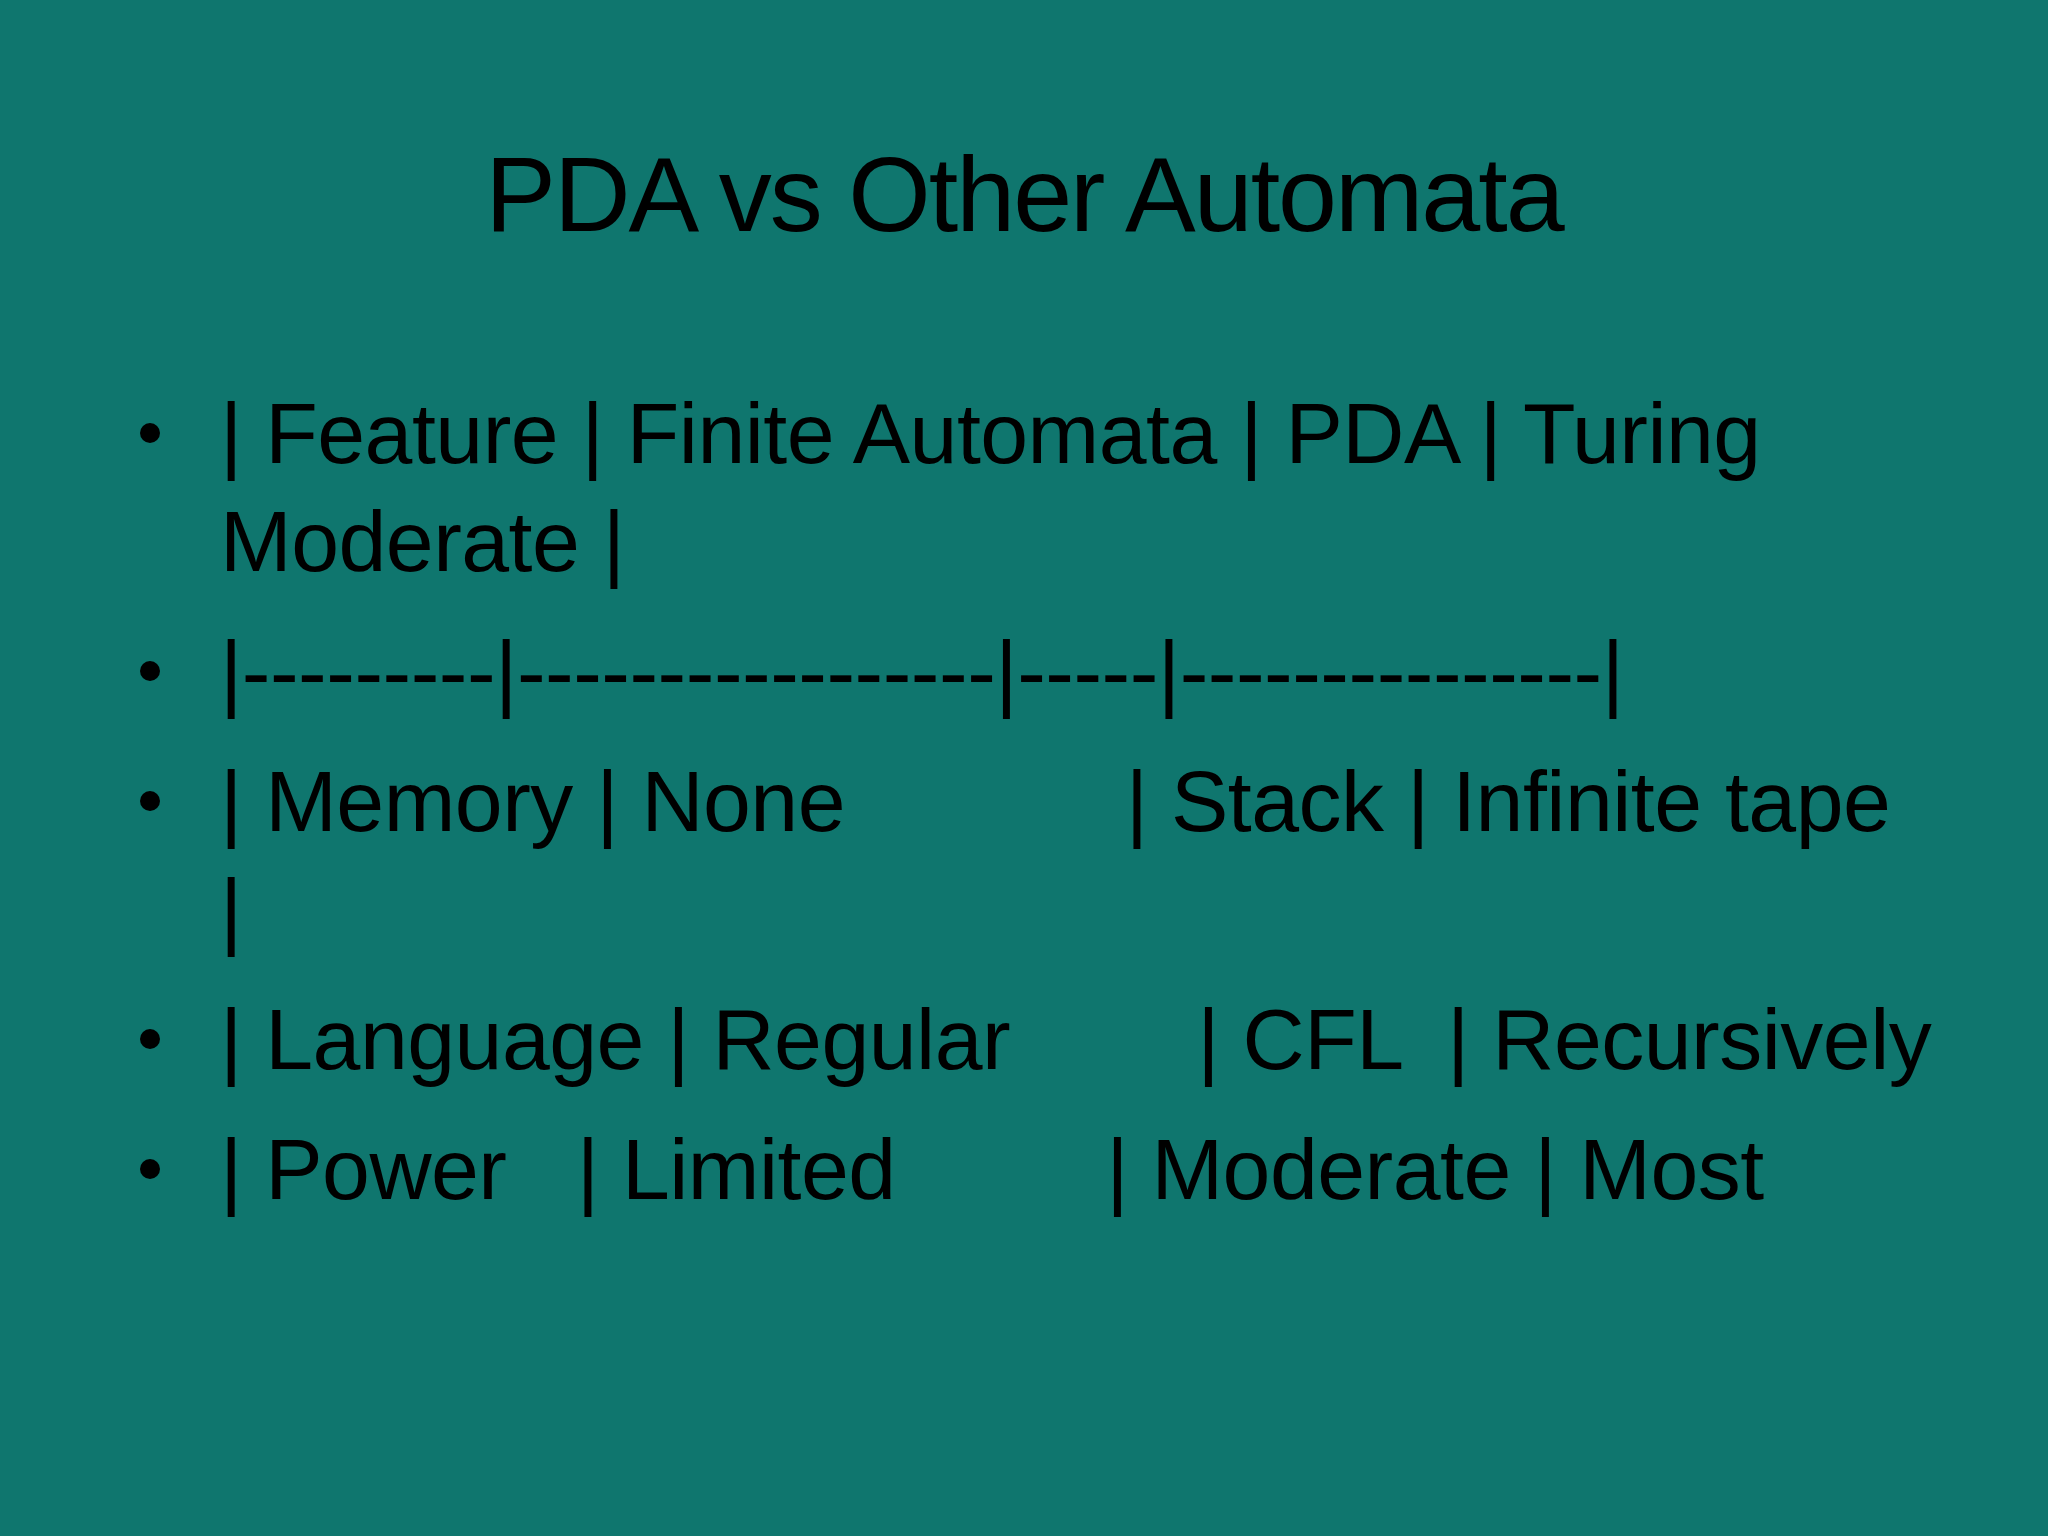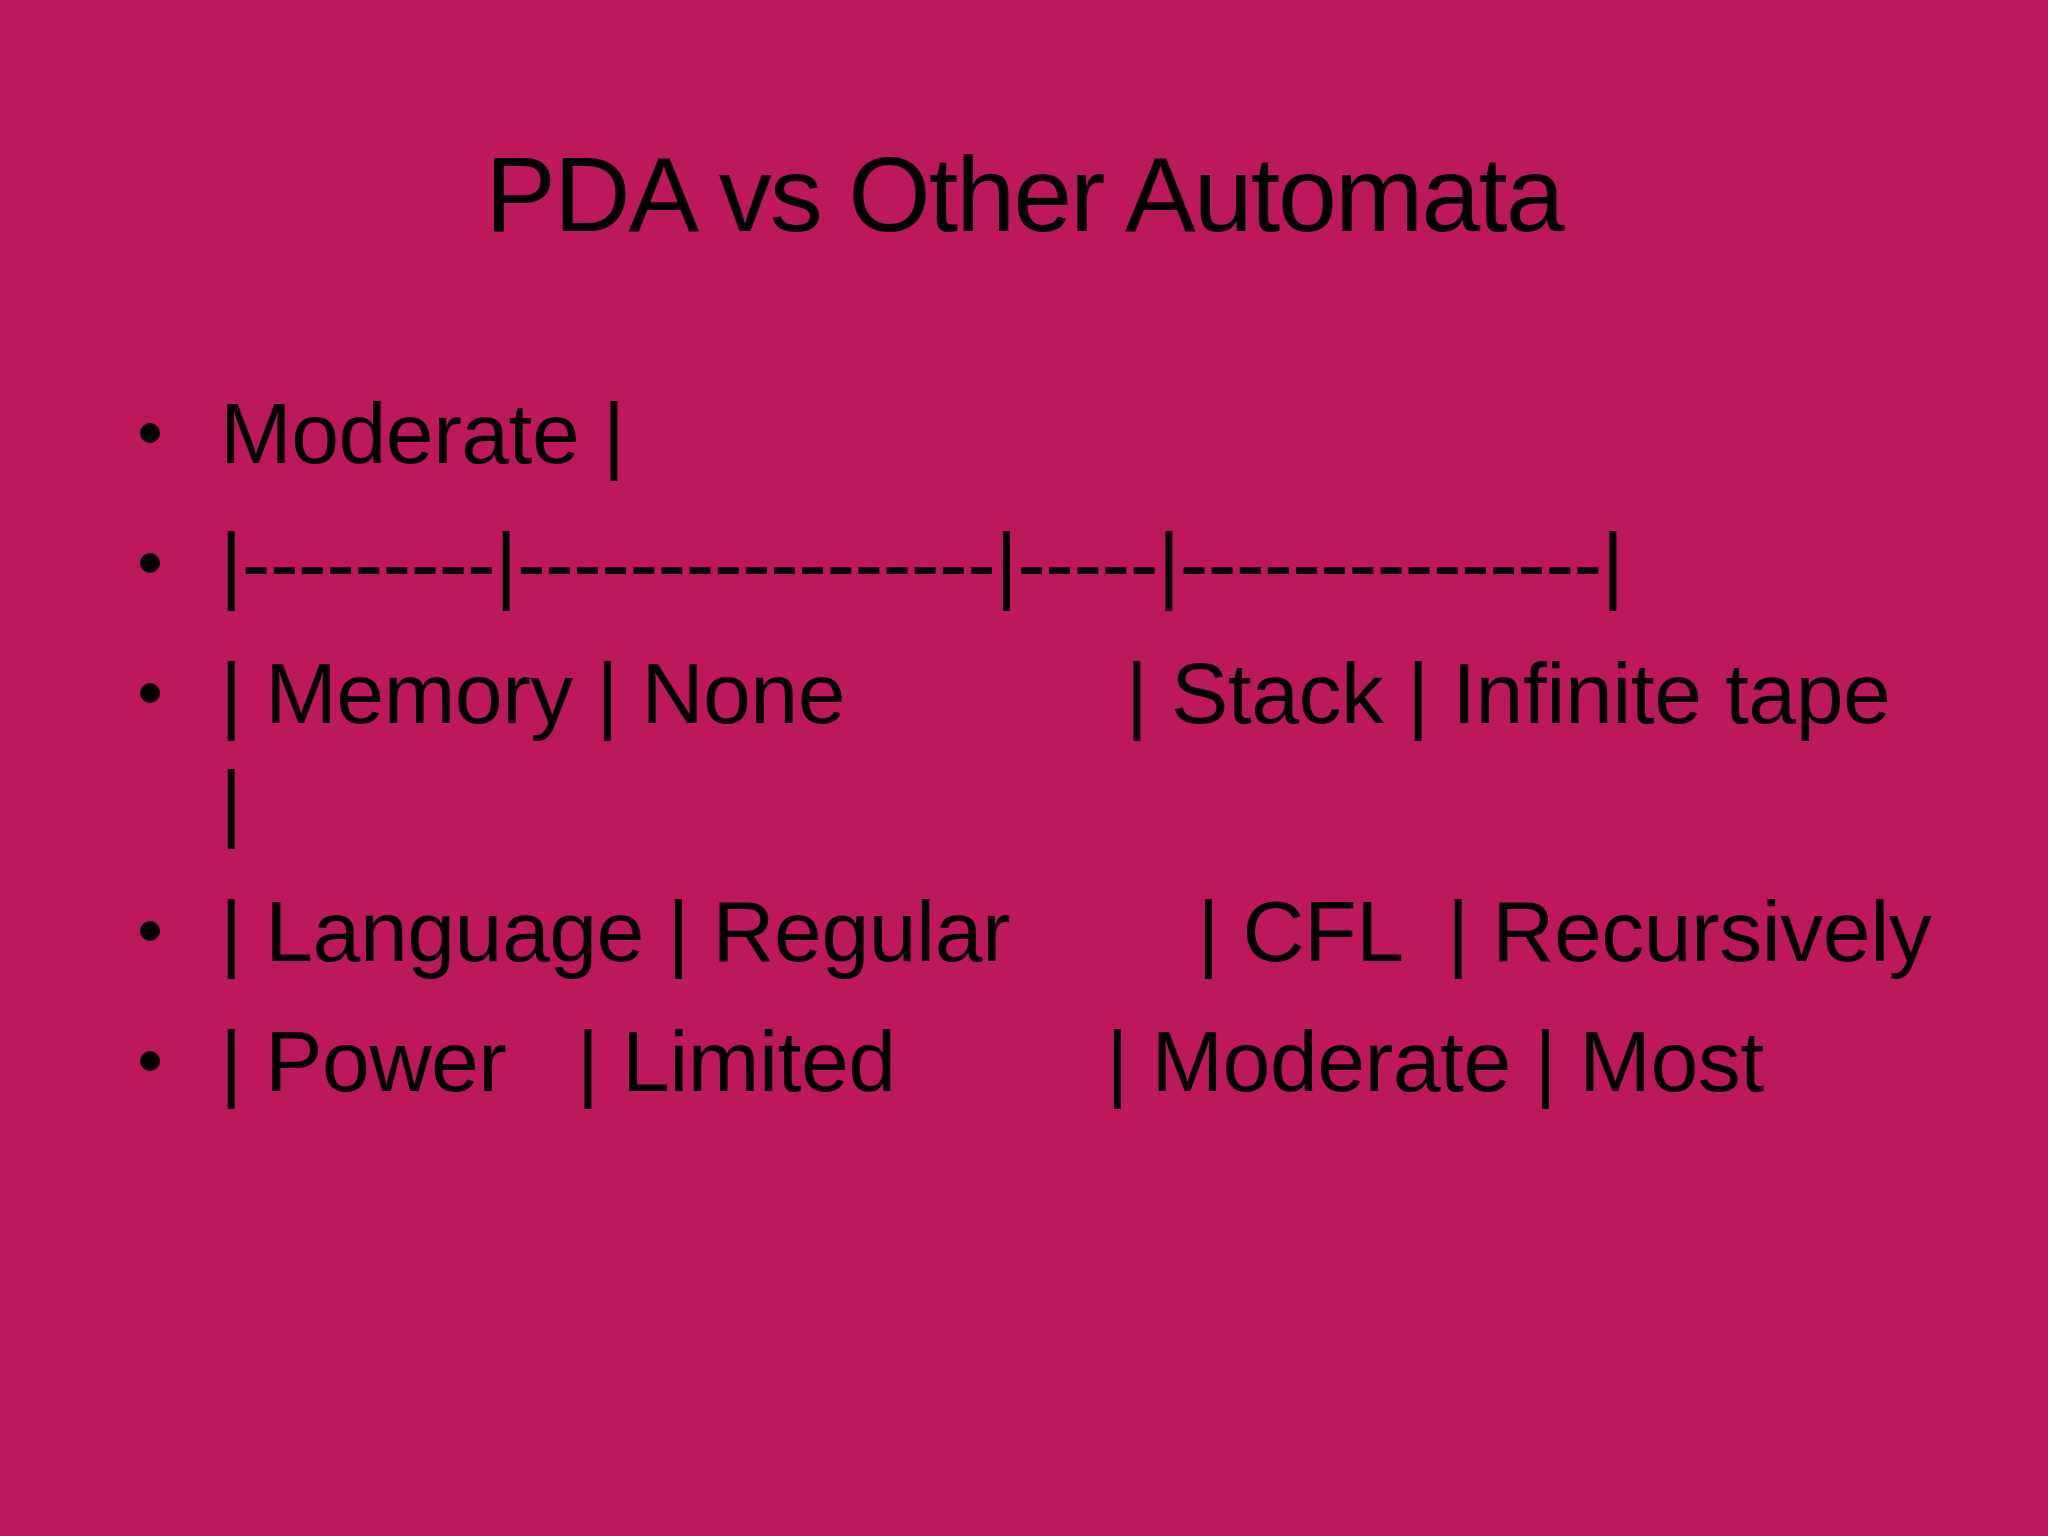--- a/index.html
+++ b/index.html
@@ -4,21 +4,21 @@
 <style>
   html, body {
     margin: 0;
     padding: 0;
     background: #ffffff;
   }
   .slide {
     position: relative;
     width: 2048px;
     height: 1536px;
-    background: #be185d;
+    background: #0f766e;
     color: #000000;
     font-family: "Liberation Sans", sans-serif;
     overflow: hidden;
   }
   .slide-title {
     margin: 128px 0 0 0;
     text-align: center;
     font-size: 106px;
     font-weight: 400;
     letter-spacing: -2px;
@@ -55,20 +55,21 @@
 <body>
 
 <div class="slide">
 
   <h1 class="slide-title">PDA vs Other Automata</h1>
 
   <ul class="bullet-list">
 
     <li class="bullet-item">
       <span class="bullet-dot"></span>
+      <div class="bullet-line">| Feature | Finite Automata | PDA | Turing</div>
       <div class="bullet-line">Moderate |</div>
     </li>
 
     <li class="bullet-item">
       <span class="bullet-dot"></span>
       <div class="bullet-line">|---------|-----------------|-----|---------------|</div>
     </li>
 
     <li class="bullet-item">
       <span class="bullet-dot"></span>

